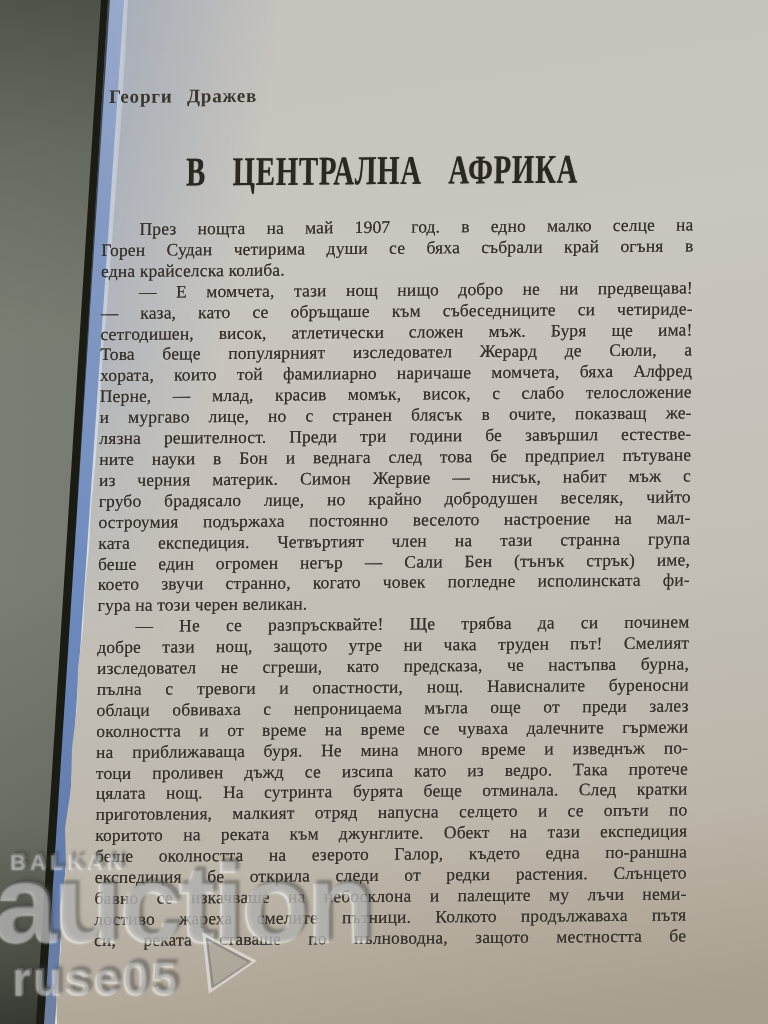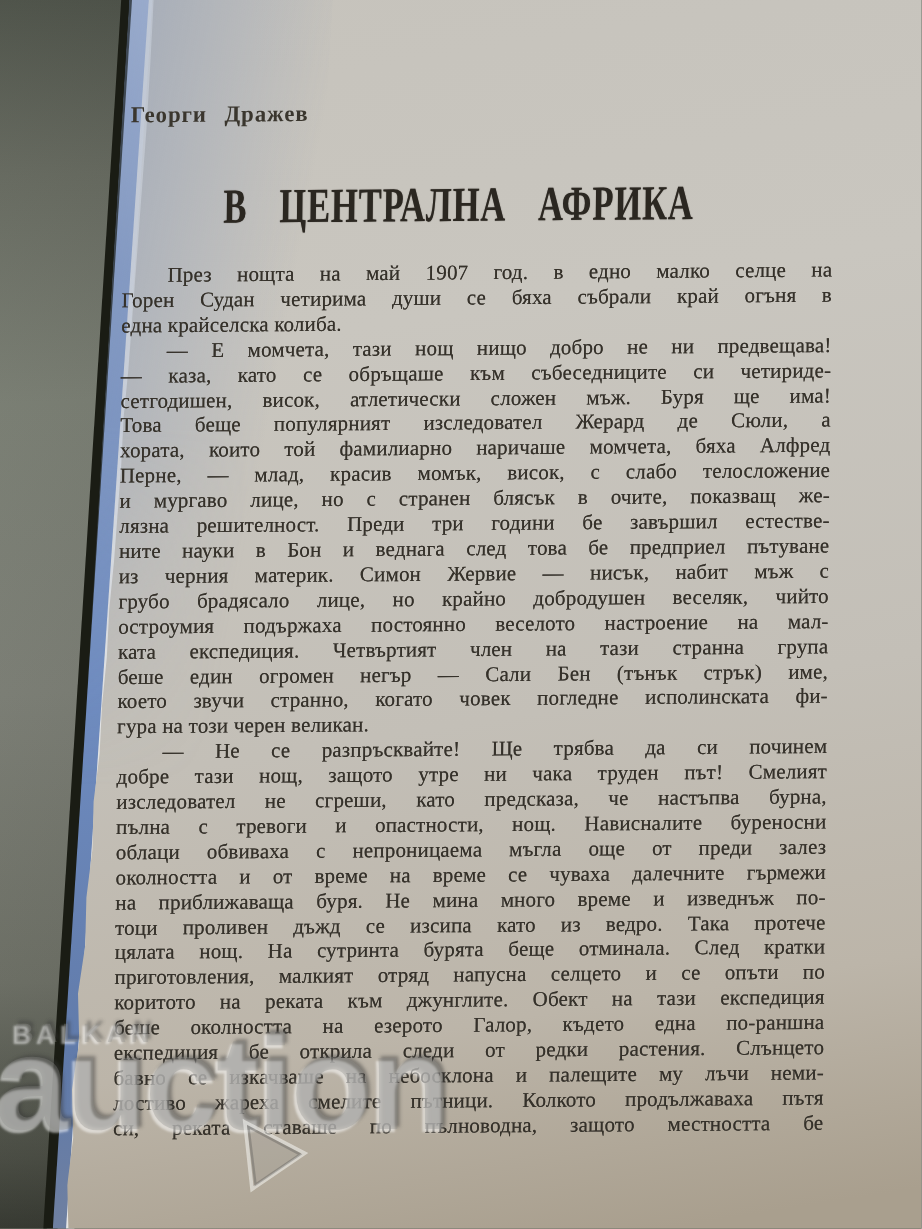--- a/index.html
+++ b/index.html
@@ -151,18 +151,19 @@
           <div class="line">бавно се изкачваше на небосклона и палещите му лъчи неми-</div>
           <div class="line">лостиво жареха смелите пътници. Колкото продължаваха пътя</div>
           <div class="line">си, реката ставаше по пълноводна, защото местността бе</div>
         </div>
       </div>
   </div>
 
   <div class="watermark">
     <div class="wm wm-main">auction</div>
     <div class="wm wm-top">BALKAN</div>
+    <div class="wm wm-user">ruse05</div>
     <svg class="wm-arrow" width="64" height="72" viewBox="0 0 64 72">
       <polygon points="6,10 56,36 12,66" fill="rgba(150,150,148,.18)" stroke="rgba(245,245,242,.55)" stroke-width="3"></polygon>
       <polygon points="9,14 52,37 15,62" fill="none" stroke="rgba(70,70,68,.30)" stroke-width="2"></polygon>
     </svg>
   </div>
 </div>
 
 </body></html>

